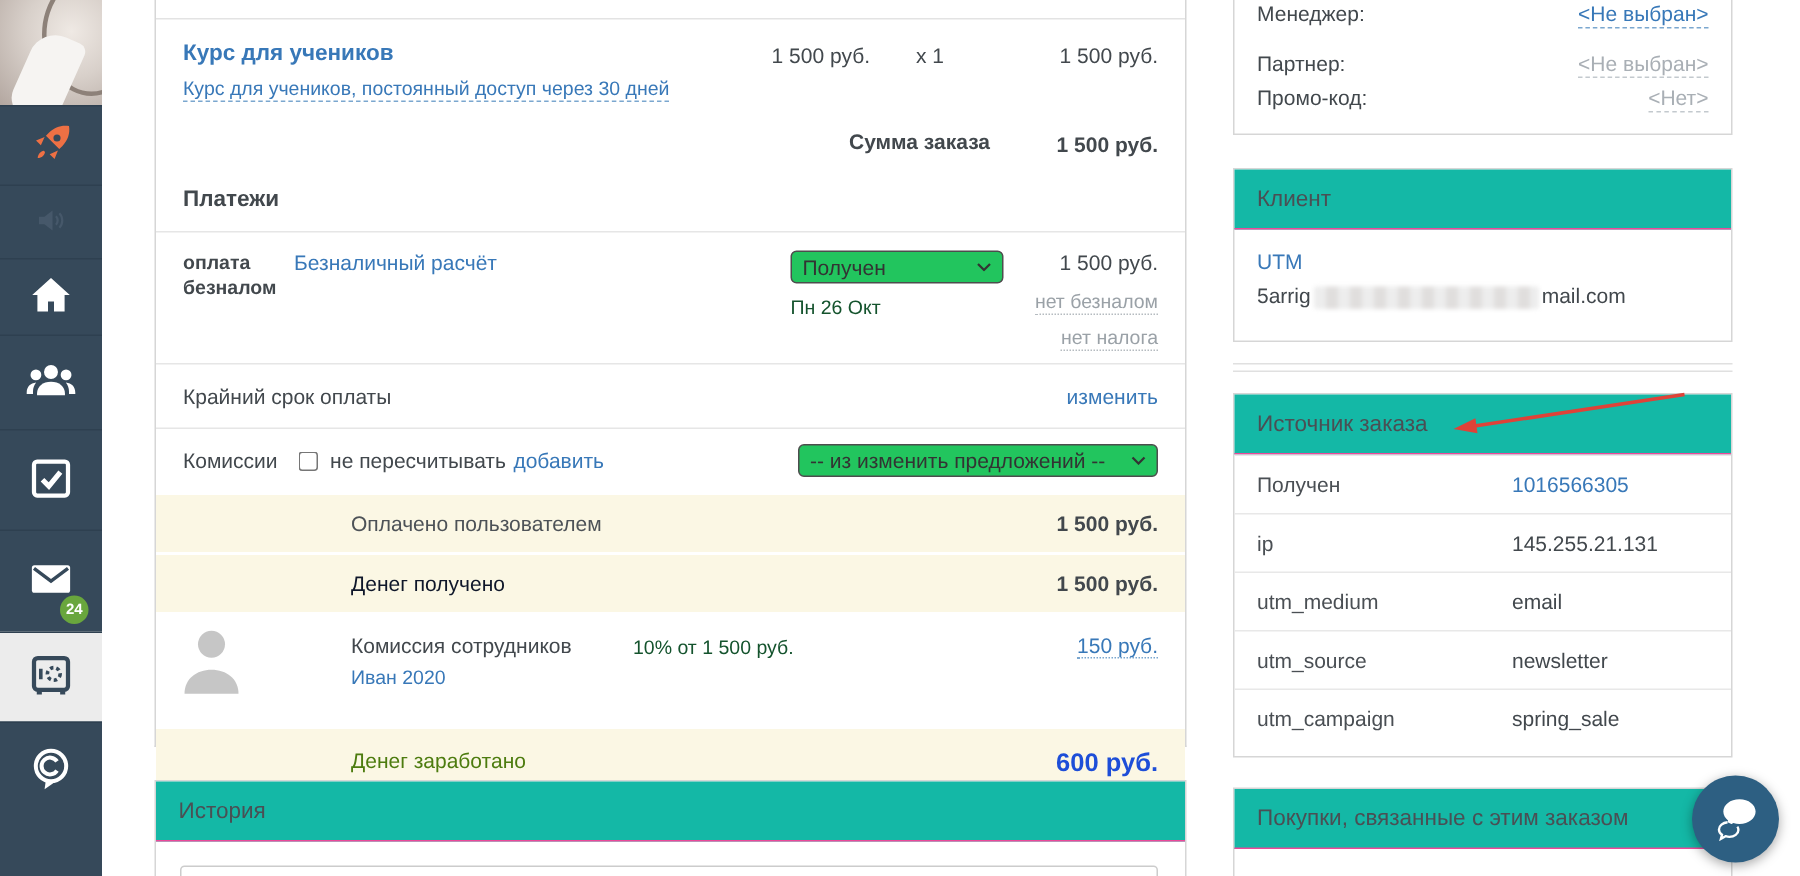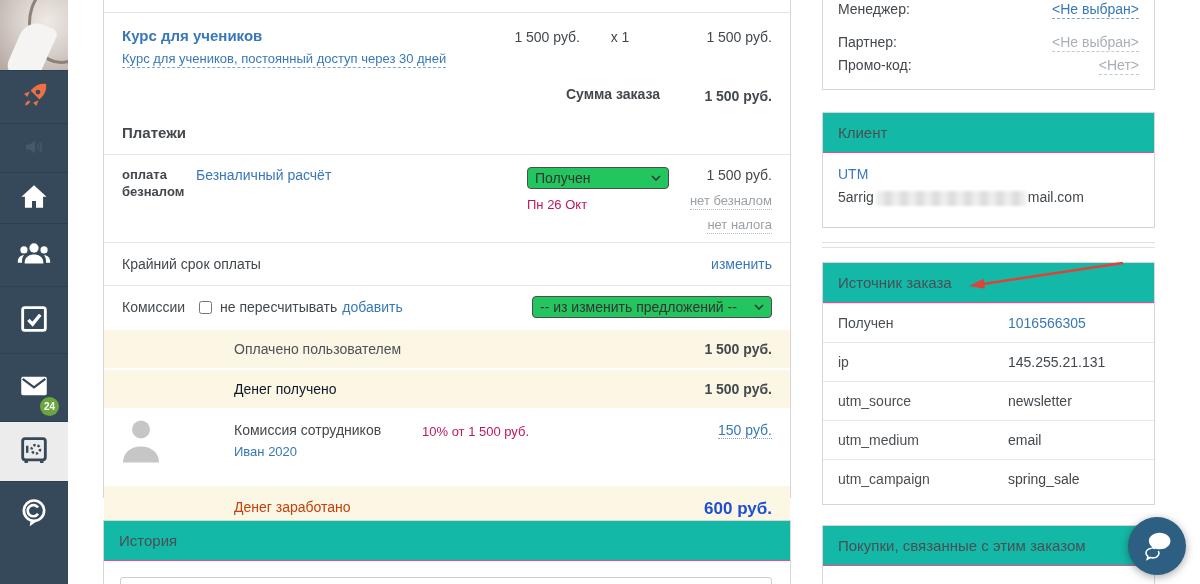--- a/index.html
+++ b/index.html
@@ -24,21 +24,21 @@
   .badge.green{background:#69a63d;right:9px;bottom:5px;}
   
   .card{position:absolute;background:#fff;border:1px solid #d6d6d6;box-sizing:border-box;}
   .card-header{background:#14b8a6;border-bottom:1px solid #ec4899;padding:11px 15px;
      font-size:15px;color:#4a4f54;}
   .lnk{color:#3878b8;text-decoration:none;cursor:pointer;}
   .lnk-bold{font-weight:bold;font-size:15px;}
   .dash-b{border-bottom:1px dashed #7ba7cf;padding-bottom:1px;}
   .dash-g{color:#a9afb5;border-bottom:1px dashed #c3c9ce;padding-bottom:1px;}
   .dot-g{color:#9aa1a7;border-bottom:1px dotted #b5bbc0;padding-bottom:1px;font-size:13px;}
-  .gray{color:#be185d;}
+  .gray{color:#14532d;}
   .bold{font-weight:bold;}
   .divider{border-top:1px solid #e6e6e6;height:0;}
   .sel{display:flex;justify-content:space-between;align-items:center;border:1px solid #4d4d4d;
      border-radius:4px;background:#22c55e;padding:0 7px;font-size:14px;color:#333;height:22px;
      box-sizing:border-box;cursor:pointer;}
   
   .order-card{left:103px;top:-2px;width:688px;height:500px;border-top:none;}
   .prod-row{display:flex;margin-top:14px;border-top:1px solid #e3e3e3;padding:14px 18px 6px;}
   .p-price{width:105px;text-align:right;padding-top:2px;}
   .p-qty{width:80px;text-align:center;padding-top:2px;}
@@ -233,21 +233,21 @@
     </span>
     <div style="margin-left:112px;padding-top:4px">
       <div>Комиссия сотрудников</div>
       <a class="lnk" style="font-size:13px;display:inline-block;margin-top:6px">Иван 2020</a>
     </div>
     <div class="abs gray" style="left:318px;top:14px;font-size:13px">10% от 1 500 руб.</div>
     <a class="lnk abs" style="right:18px;top:12px;border-bottom:1px dotted #7ba7cf">150 руб.</a>
   </div>
 
   <div class="yrow" style="padding-top:13px;padding-bottom:13px">
-    <span style="color:#c2410c">Денег заработано</span>
+    <span style="color:#4d7c0f">Денег заработано</span>
     <span class="bold" style="color:#1d4ed8;font-size:17px">600 руб.</span>
   </div>
 </div>
 
 <div class="card" style="left:103px;top:520px;width:688px;height:120px">
   <div class="card-header">История</div>
   <div style="padding:16px">
     <input class="comment" placeholder="Добавить комментарий" style="">
   </div>
 </div>
@@ -284,26 +284,26 @@
   <div class="card-header">Источник заказа</div>
   <div class="srow">
     <span class="s-label">Получен</span>
     <a class="lnk">1016566305</a>
   </div>
   <div class="srow">
     <span class="s-label">ip</span>
     <span>145.255.21.131</span>
   </div>
   <div class="srow">
+    <span class="s-label">utm_medium</span>
+    <span>email</span>
+  </div>
+  <div class="srow">
     <span class="s-label">utm_source</span>
     <span>newsletter</span>
-  </div>
-  <div class="srow">
-    <span class="s-label">utm_medium</span>
-    <span>email</span>
   </div>
   <div class="srow">
     <span class="s-label">utm_campaign</span>
     <span>spring_sale</span>
   </div>
 </div>
 
 <div class="card" style="left:822px;top:525px;width:333px;height:120px">
   <div class="card-header">Покупки, связанные с этим заказом</div>
 </div>

